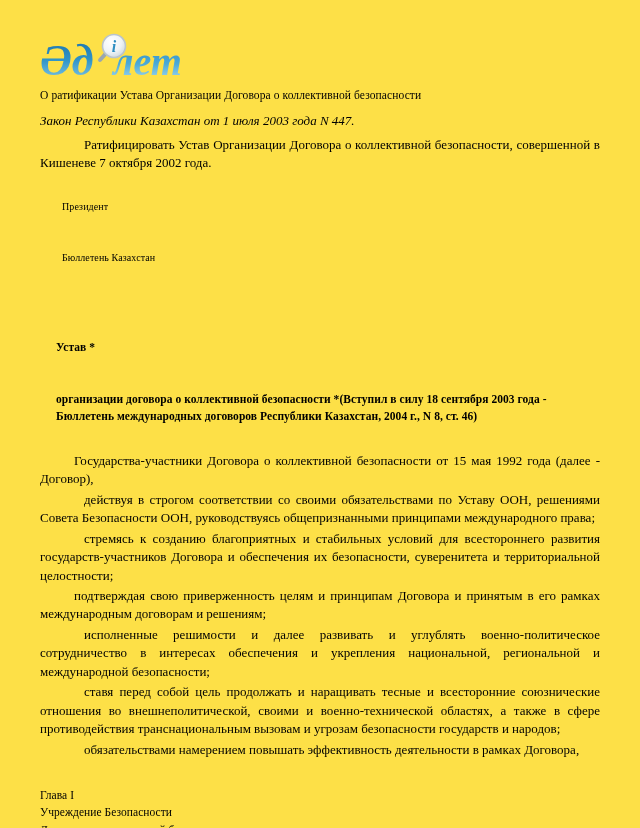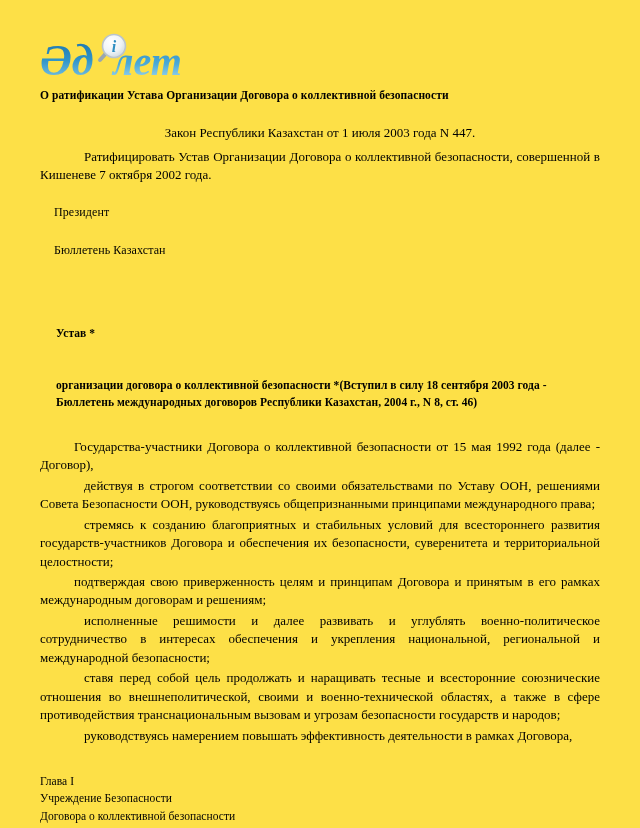--- a/index.html
+++ b/index.html
@@ -36,50 +36,50 @@
 
   
   .doc {
     position: absolute;
     left: 40px;
     top: 88px;
     width: 560px;
   }
 
   .title {
-    font-weight: bold;
+    font-weight: normal;
     font-size: 11.5px;
     line-height: 1.35;
-    margin: 0 0 20px 0;
+    margin: 0 0 8px 0;
     letter-spacing: 0.1px;
   }
 
   .para {
     font-size: 13px;
     line-height: 1.42;
     margin: 0 0 2px 0;
     text-align: justify;
     text-justify: inter-word;
   }
-  .para.plain { text-align: center; }
+  .para.plain { text-align: left; font-style: italic; }
   .para.indent { text-indent: 34px; }
   .para.indent-sm { text-indent: 18px; }
   .para.indent-lg { text-indent: 44px; }
 
   .spacer-4  { height: 4px; }
   .spacer-8  { height: 8px; }
   .spacer-12 { height: 12px; }
   .spacer-16 { height: 16px; }
   .spacer-22 { height: 22px; }
   .spacer-26 { height: 26px; }
 
   .signature {
-    font-size: 12px;
+    font-size: 10px;
     line-height: 1.5;
-    margin: 8px;
+    margin: 16px;
     padding-left: 6px;
     letter-spacing: 0.1px;
   }
 
   .bold-block {
     font-weight: bold;
     font-size: 11.5px;
     line-height: 1.42;
     margin: 16px;
     letter-spacing: 0.05px;
@@ -163,21 +163,21 @@
     <p class="para indent-lg">действуя в строгом соответствии со своими обязательствами по Уставу ООН, решениями Совета Безопасности ООН, руководствуясь общепризнанными принципами международного права;</p>
 
     <p class="para indent-lg">стремясь к созданию благоприятных и стабильных условий для всестороннего развития государств-участников Договора и обеспечения их безопасности, суверенитета и территориальной целостности;</p>
 
     <p class="para indent">подтверждая свою приверженность целям и принципам Договора и принятым в его рамках международным договорам и решениям;</p>
 
     <p class="para indent-lg">исполненные решимости и далее развивать и углублять военно-политическое сотрудничество в интересах обеспечения и укрепления национальной, региональной и международной безопасности;</p>
 
     <p class="para indent-lg">ставя перед собой цель продолжать и наращивать тесные и всесторонние союзнические отношения во внешнеполитической, своими и военно-технической областях, а также в сфере противодействия транснациональным вызовам и угрозам безопасности государств и народов;</p>
 
-    <p class="para indent-lg">руководствуясь намерением повышать эффективность деятельности в рамках Договора,</p>
+    <p class="para indent-lg">обязательствами намерением повышать эффективность деятельности в рамках Договора,</p>
 
     <div class="spacer-4"></div>
 
 
     <div class="spacer-22"></div>
 
     <p class="chapter">Глава I</p>
 
     <p class="chapter">Учреждение Безопасности</p>
 

